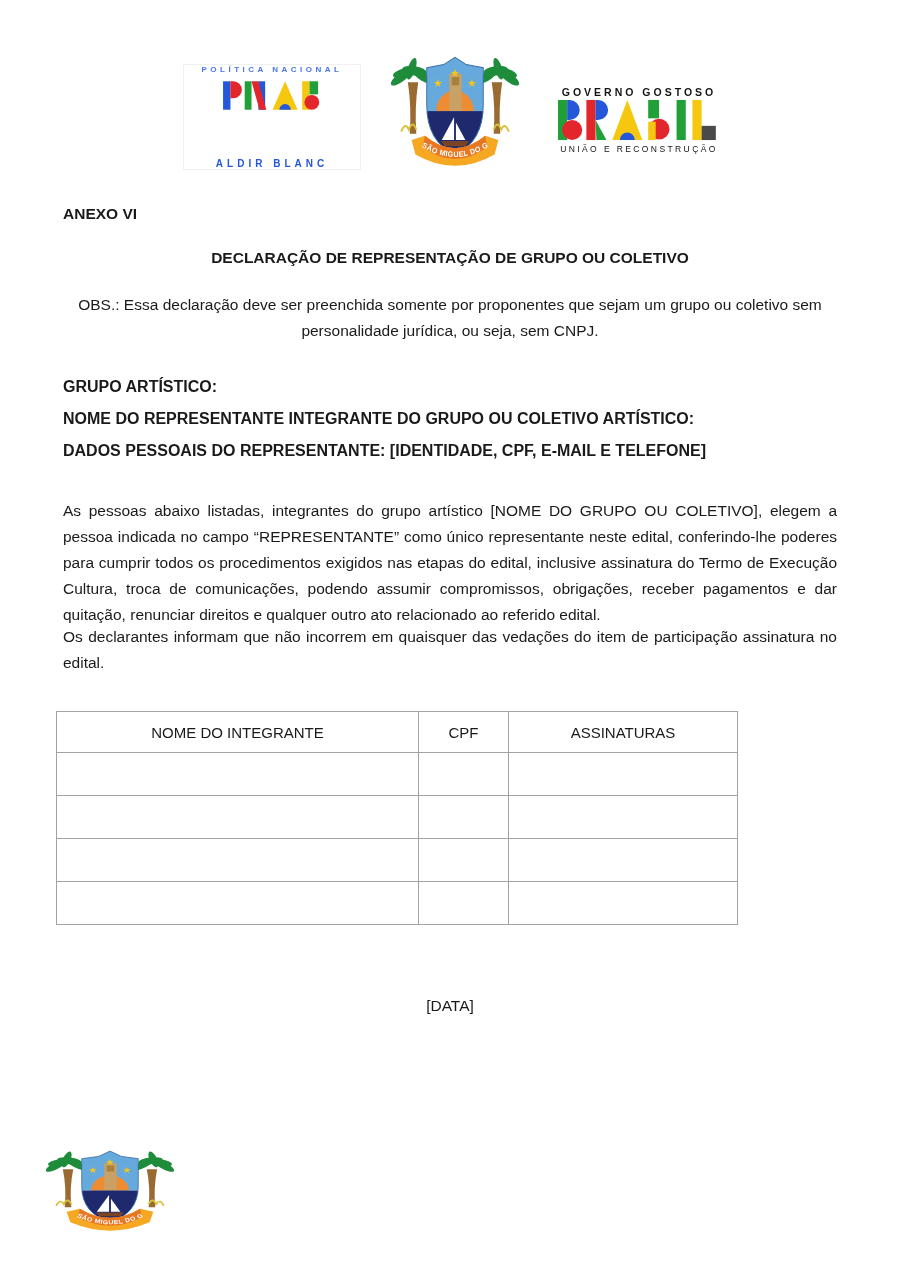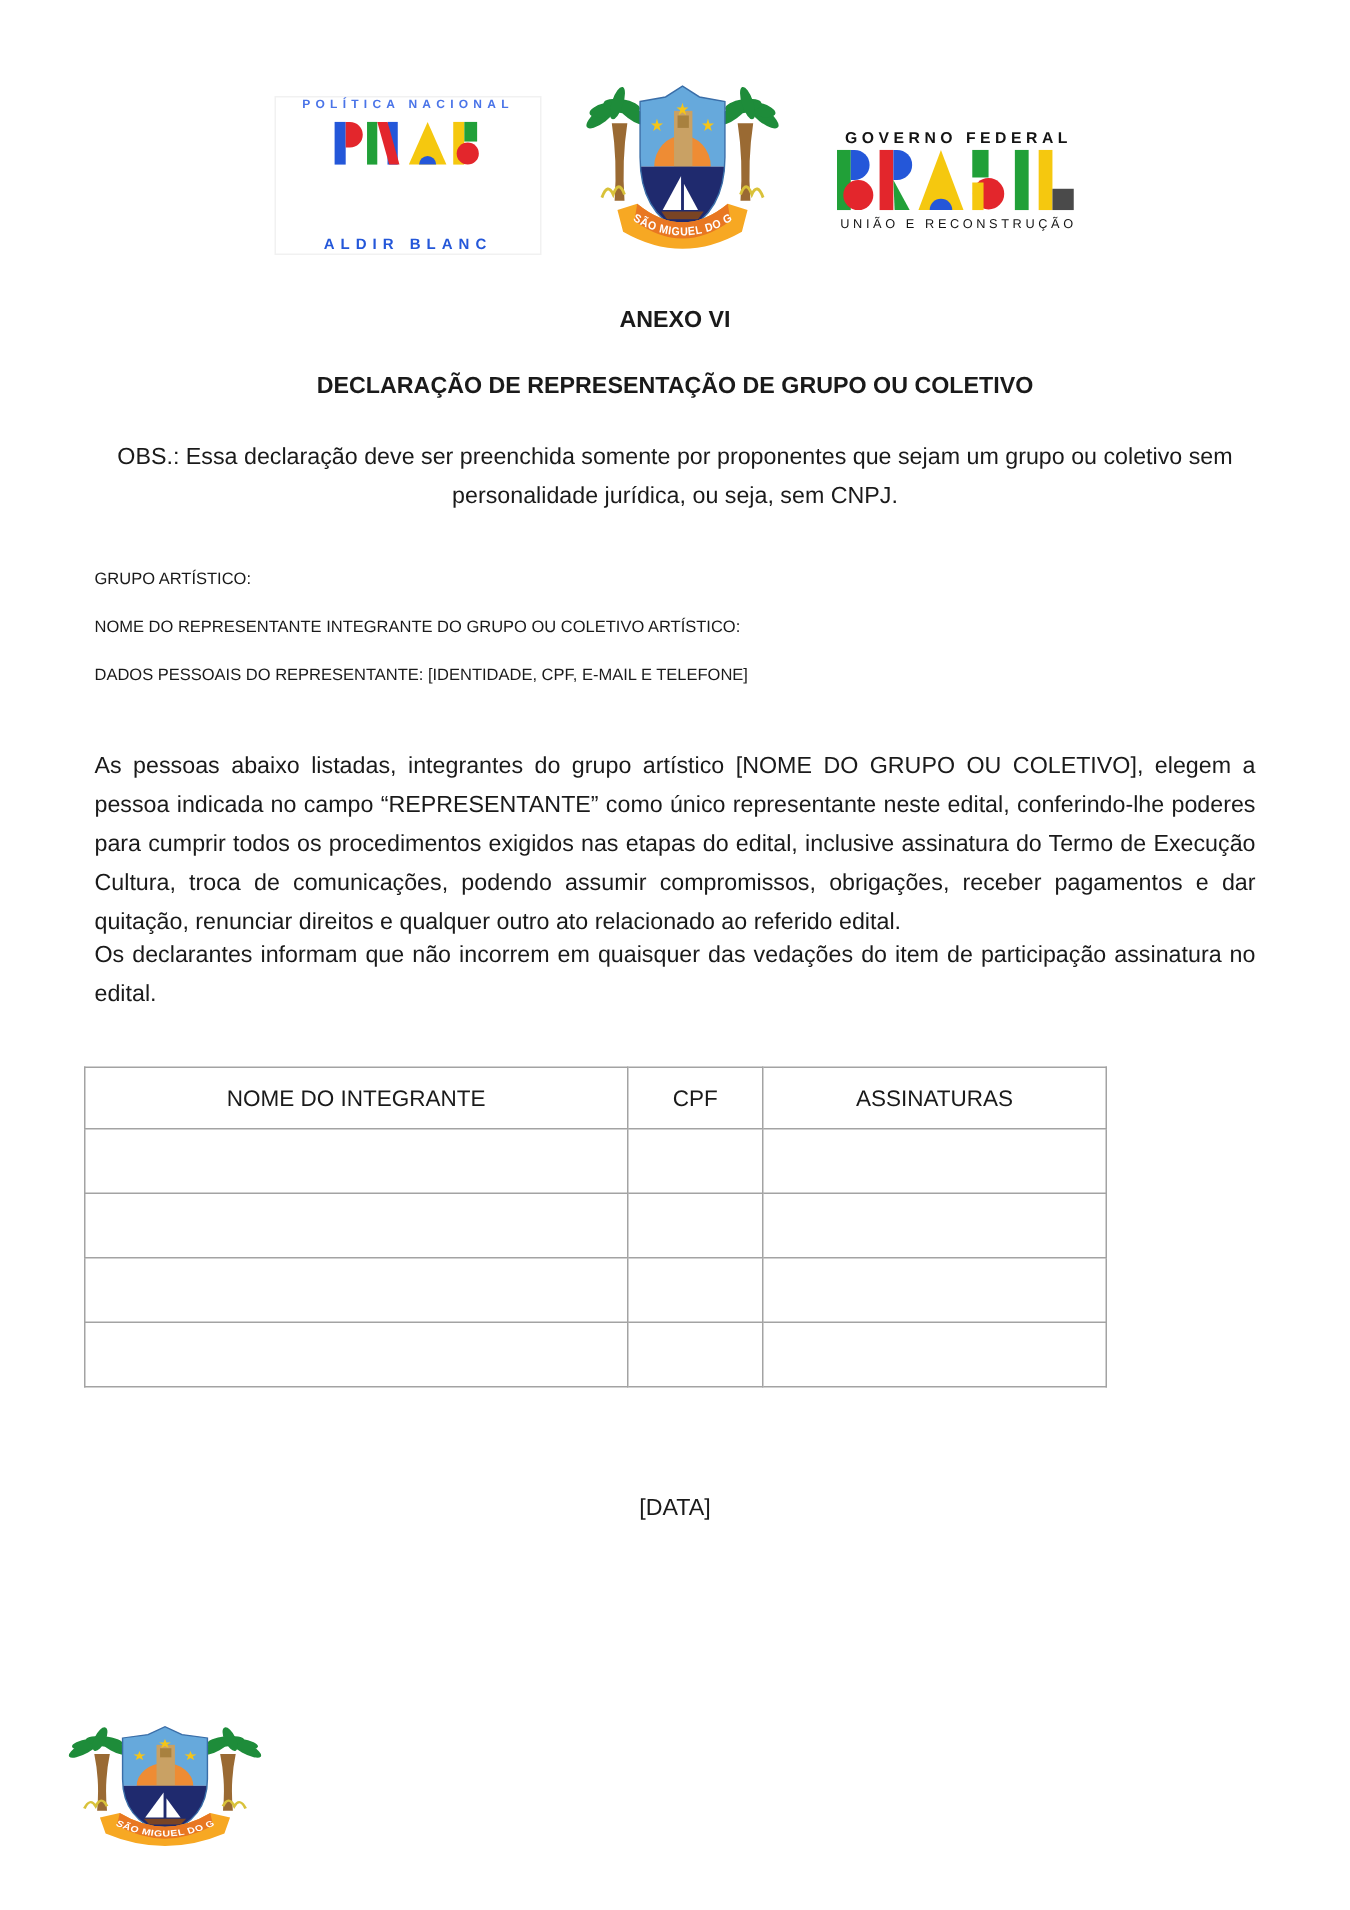--- a/index.html
+++ b/index.html
@@ -36,25 +36,25 @@
   .federal-tagline-top {
     font-size:10.5px; font-weight:bold; letter-spacing:3px; color:#141414; white-space:nowrap;
   }
   .federal-tagline-bottom {
     font-size:8.5px; letter-spacing:2.4px; color:#141414; margin-top:2px; white-space:nowrap;
   }
 
   
   .content { position:absolute; left:63px; top:0; width:774px; height:1273px; }
   .content > div { position:absolute; width:100%; }
-  .doc-anexo       { top:205px; text-align:center; font-weight:bold; font-size:15.5px; }
+  .doc-anexo       { top:205px; font-weight:bold; font-size:15.5px; }
   .doc-title       { top:249px; text-align:center; font-weight:bold; font-size:15.5px; }
   .doc-obs         { top:292px; text-align:center; font-size:15.5px; line-height:26px; }
   .doc-fields      { top:377px; }
-  .doc-fields div  { font-weight:normal; font-size:11px; line-height:19px; margin-bottom:13px; }
+  .doc-fields div  { font-weight:bold; font-size:16px; line-height:19px; margin-bottom:13px; }
   .doc-p1          { top:498px; text-align:justify; font-size:15.5px; line-height:26px; }
   .doc-p2          { top:624px; text-align:justify; font-size:15.5px; line-height:26px; }
   .doc-local       { top:966px; text-align:center; font-size:15.5px; }
   .doc-data        { top:997px; text-align:center; font-size:15.5px; }
 
   
   .table-wrap { position:absolute; top:711px; left:-7px; width:681px; }
   table.members { border-collapse:collapse; width:681px; table-layout:fixed; }
   table.members th, table.members td { border:1px solid #a3a3a3; padding:0; }
   table.members th {
@@ -137,21 +137,21 @@
     </g>
     <path d="M24,92 L38,88 Q70,112 102,88 L116,92 L112,106 Q70,128 28,106 Z" fill="#f7a823"></path>
     <path d="M38,88 Q70,112 102,88 L104,99 Q70,122 36,99 Z" fill="#e87722"></path>
     <path id="bannerPath1" d="M32,97 Q70,120 108,97" fill="none"></path>
     <text font-size="7.5" fill="#ffffff" font-weight="bold" letter-spacing="0.4" font-family="Liberation Sans, sans-serif">
       <textPath href="#bannerPath1" startOffset="4%">SÃO MIGUEL DO GOSTOSO</textPath>
     </text>
   </svg>
 
   <div class="logo-federal">
-    <div class="federal-tagline-top">GOVERNO FEDERAL</div>
+    <div class="federal-tagline-top">GOVERNO GOSTOSO</div>
     <svg viewBox="0 0 194 52" width="162" height="44" aria-hidden="true">
 
       <rect x="0" y="2" width="11" height="48" fill="#21a038"></rect>
       <path d="M11,2 h3 a12,12 0 0 1 0,24 h-3 z" fill="#2457d9"></path>
       <circle cx="17" cy="38" r="12" fill="#e3262c"></circle>
 
       <rect x="34" y="2" width="11" height="48" fill="#e3262c"></rect>
       <path d="M45,2 h3 a12,12 0 0 1 0,24 h-3 z" fill="#2457d9"></path>
       <polygon points="45,26 58,50 46,50" fill="#21a038"></polygon>
 

